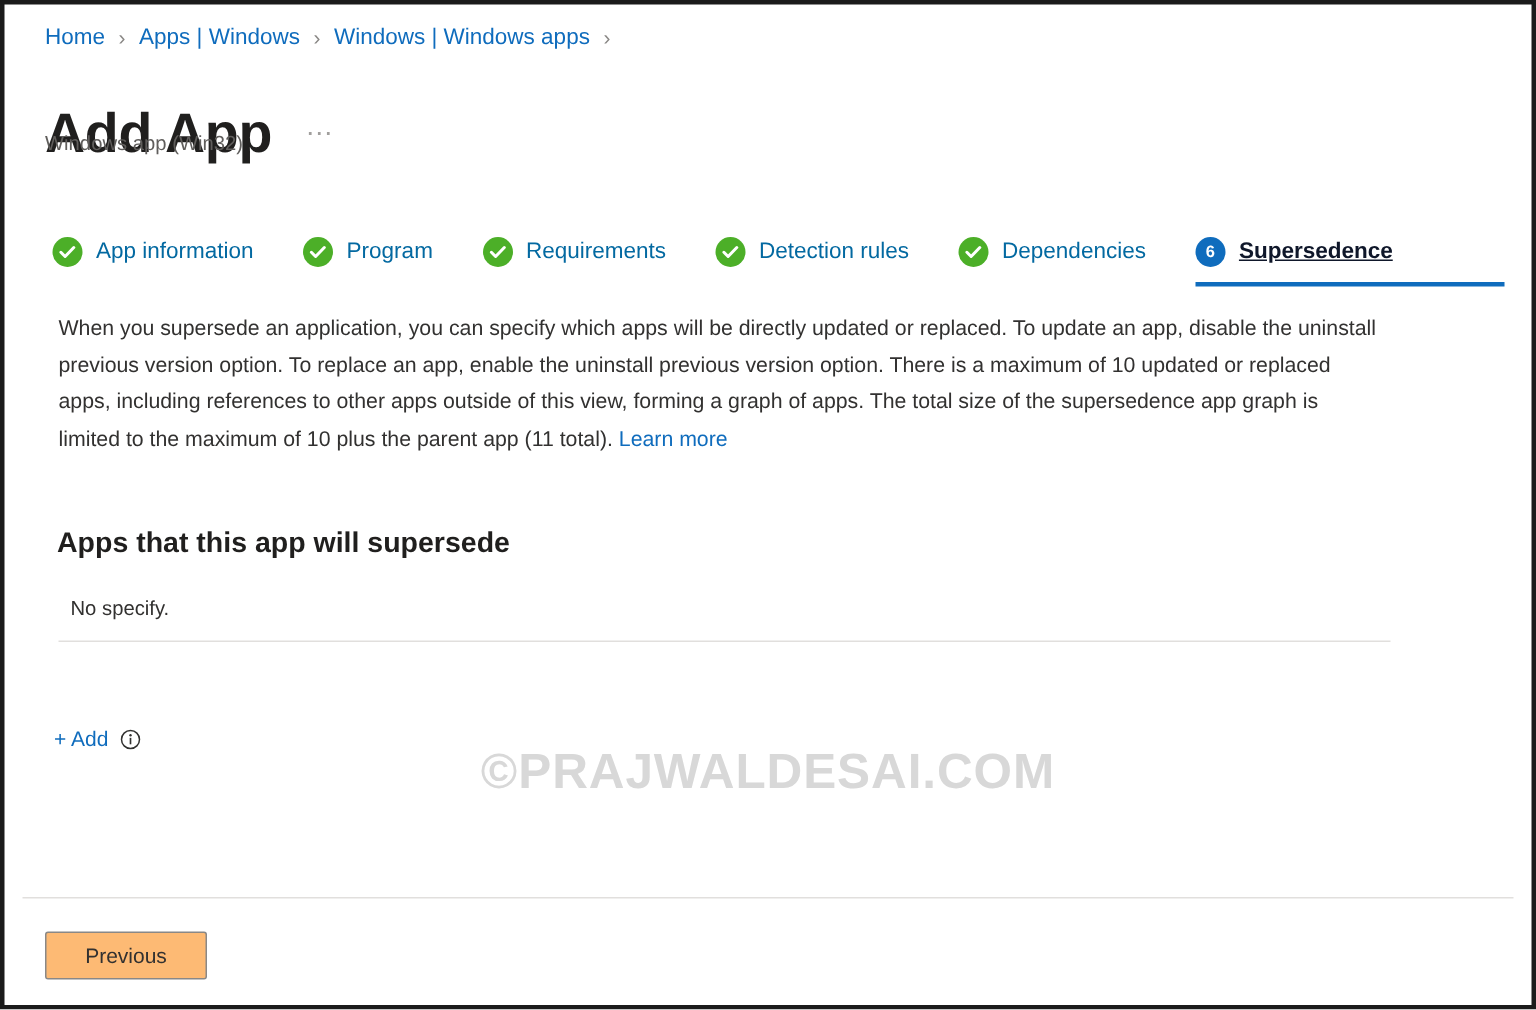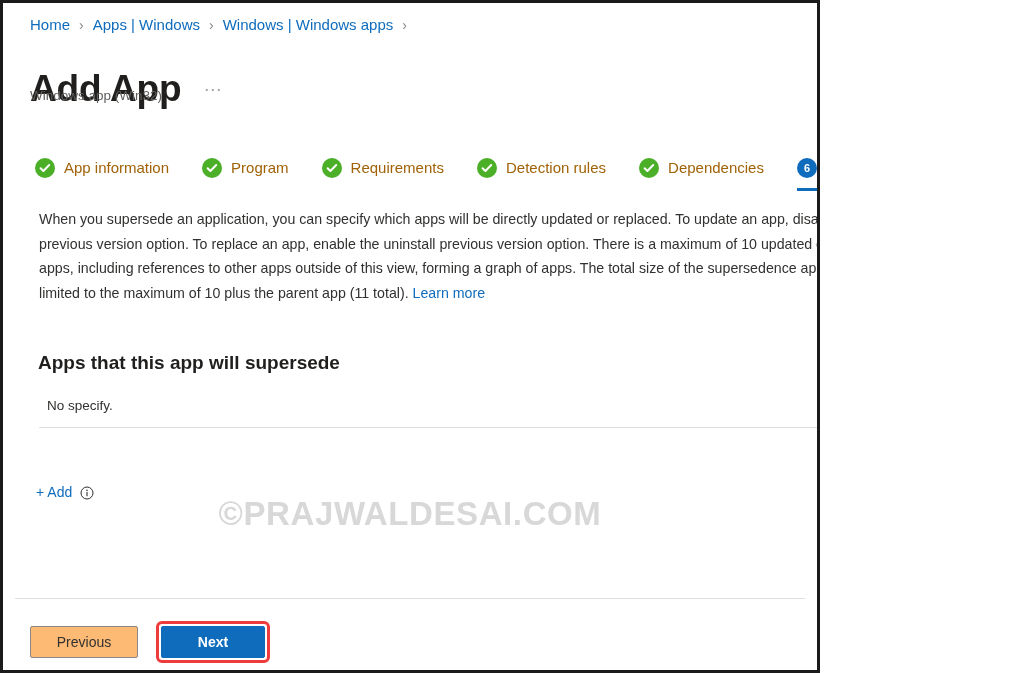--- a/index.html
+++ b/index.html
@@ -10,21 +10,21 @@
     background: #ffffff;
   }
   body {
     font-family: "Liberation Sans", sans-serif;
     color: #323130;
     -webkit-font-smoothing: antialiased;
   }
 
   .page {
     position: relative;
-    width: 820px;
+    width: 1024px;
     height: 673px;
     background: #ffffff;
     border: 3px solid #1b1b1b;
     overflow: hidden;
   }
 
   .content {
     position: absolute;
     left: 0; top: 0; right: 0; bottom: 0;
     padding: 0;
@@ -118,21 +118,21 @@
   .tab-badge.active { background: #0f6cbd; }
   .tab-badge svg { display: block; }
   .tab-badge .num {
     color: #ffffff;
     font-size: 11px;
     font-weight: bold;
     line-height: 1;
   }
   .tab-label {
     font-size: 15px;
-    color: #a16207;
+    color: #0369a1;
     line-height: 20px;
     white-space: nowrap;
   }
   .tab.current .tab-label { font-weight: bold; color: #0f172a; text-decoration: underline; }
   .tab.current { border-bottom-color: #0f6cbd; }
 
   
   .description {
     position: absolute;
     left: 36px;
@@ -377,19 +377,16 @@
           <rect x="6.45" y="5.9" width="1.1" height="4.3" fill="#323130"></rect>
         </svg>
       </span>
     </div>
 
     <div class="watermark">©PRAJWALDESAI.COM</div>
 
     <div class="footer-divider"></div>
     <div class="footer">
       <button class="btn btn-prev">Previous</button>
-      <span class="btn-next-wrap">
-        <button class="btn btn-next">Next</button>
-      </span>
     </div>
 
   </div>
 </div>
 
 </body></html>

